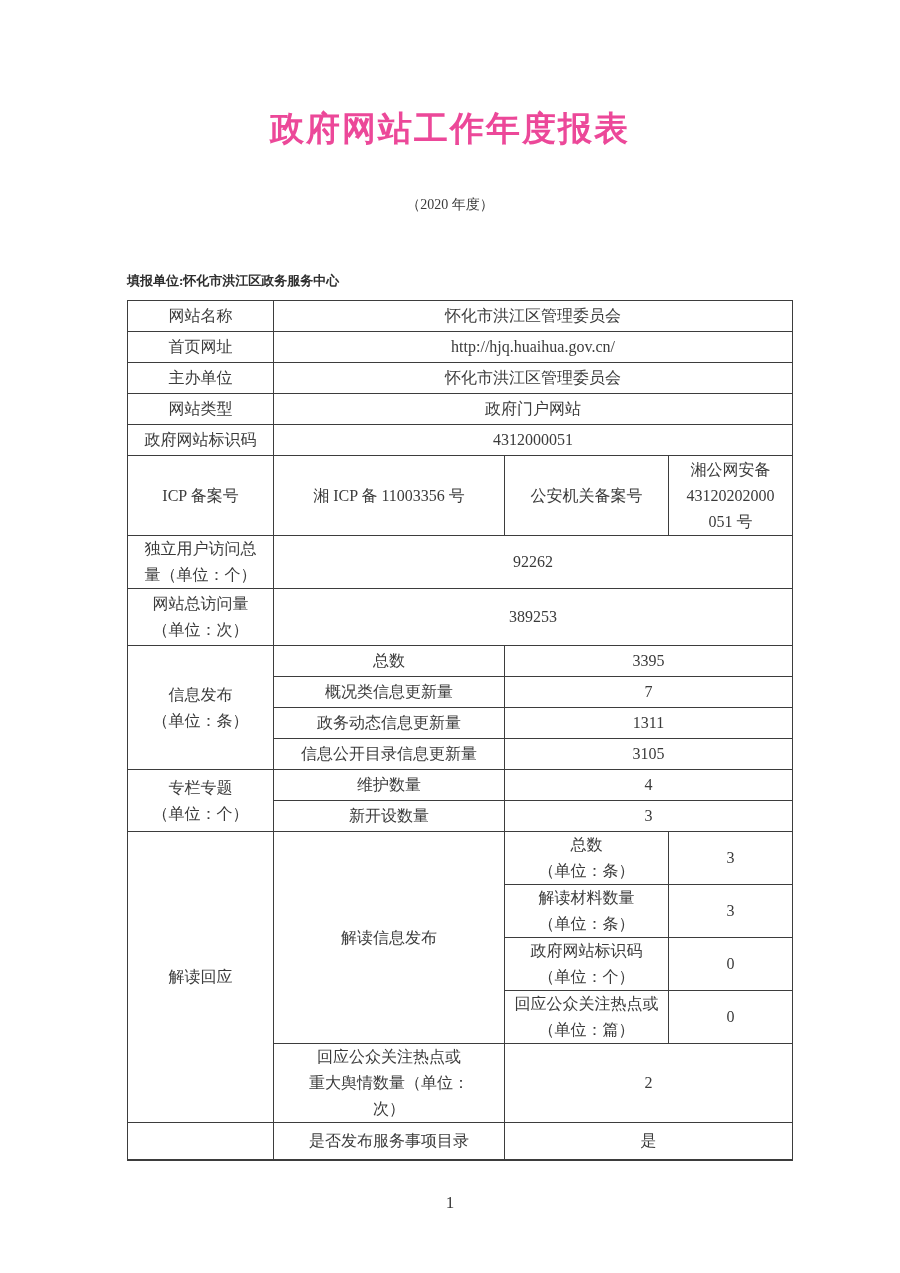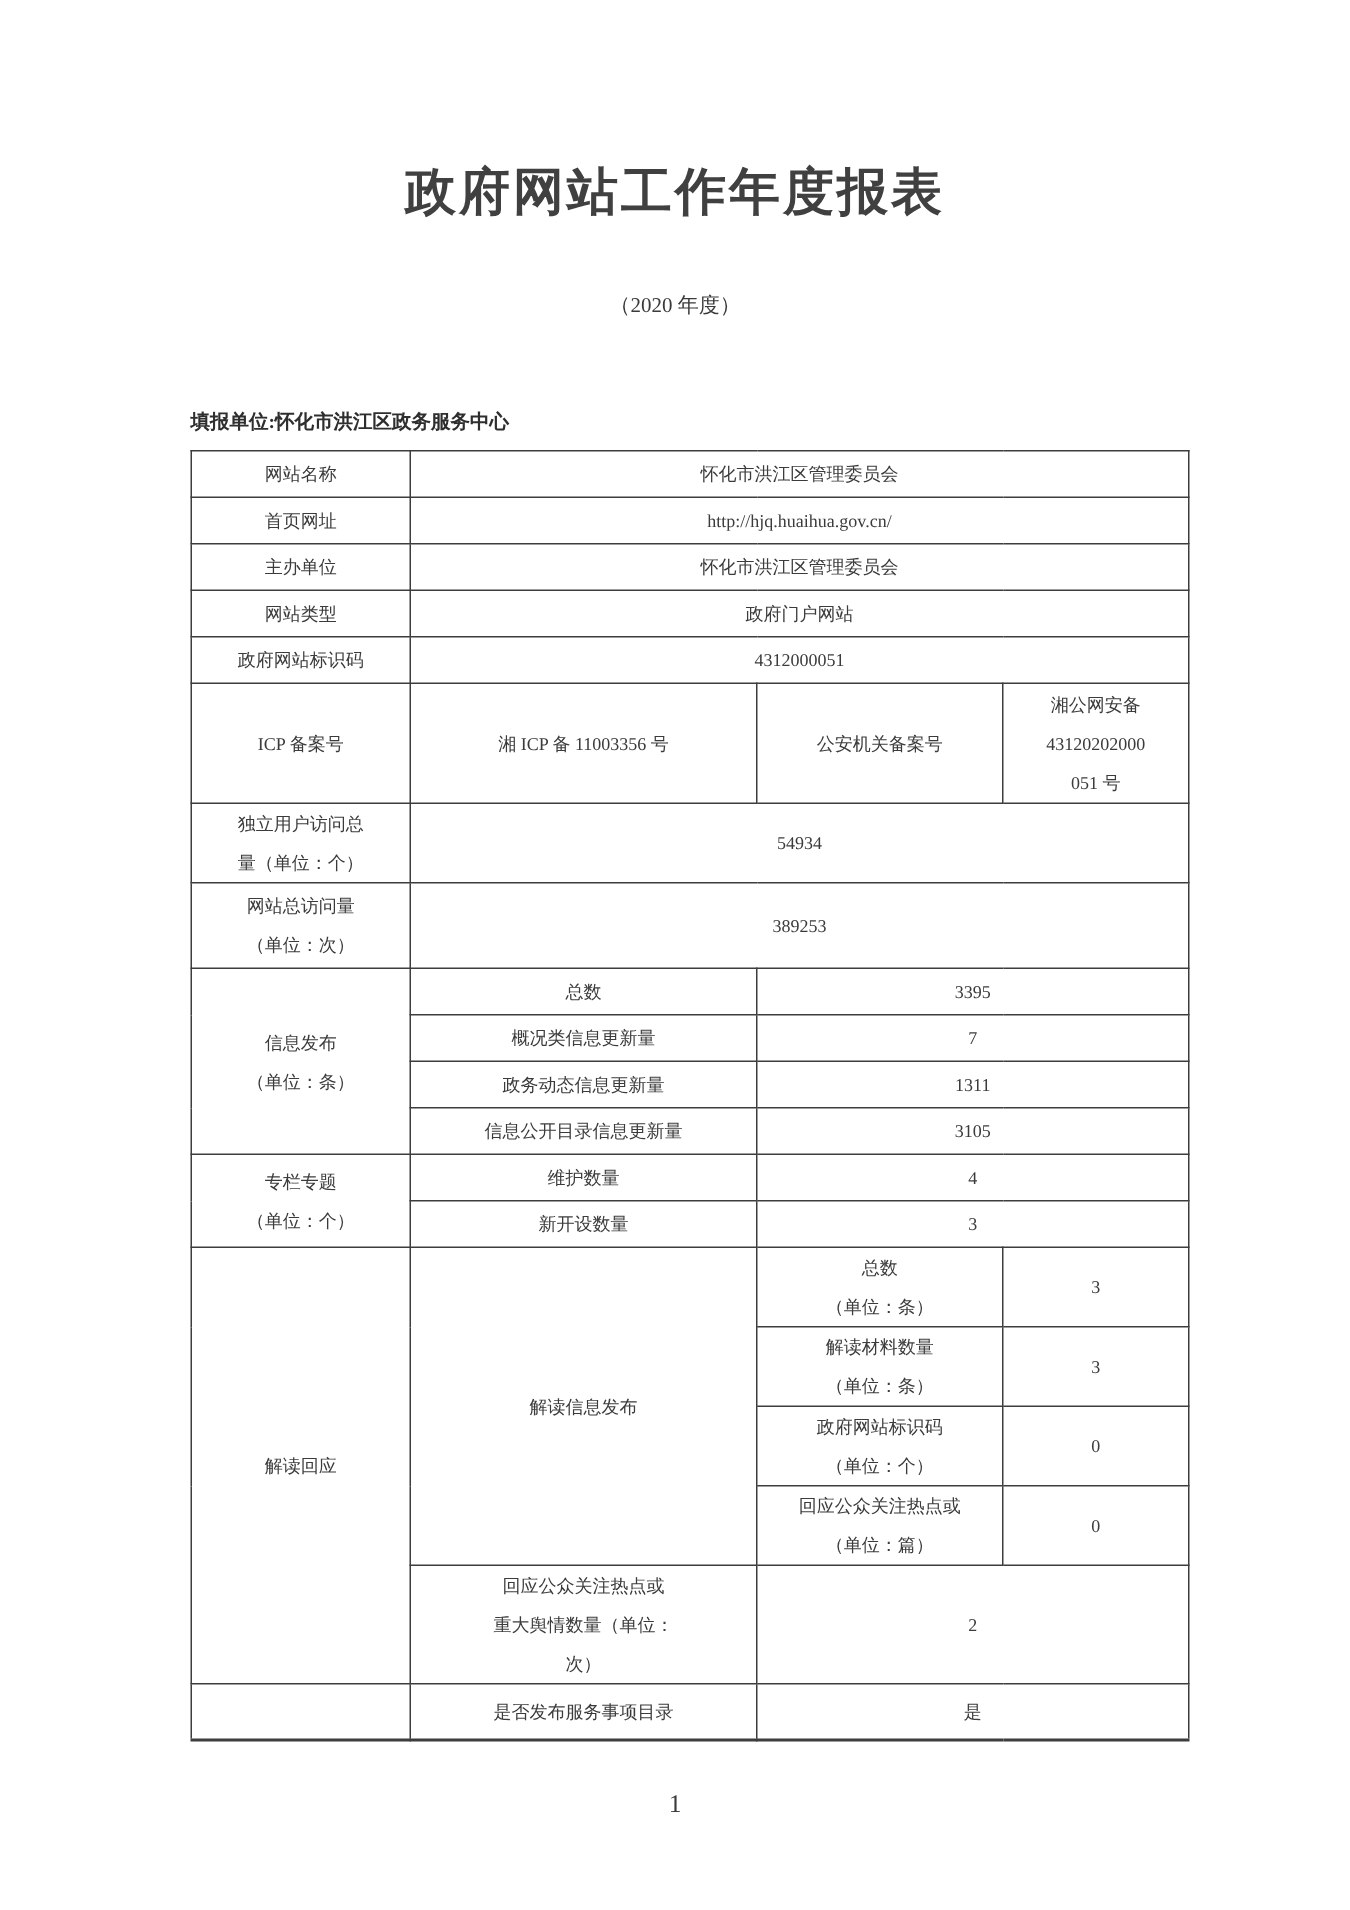--- a/index.html
+++ b/index.html
@@ -16,21 +16,21 @@
     height: 1273px;
     padding-top: 105px;
     position: relative;
   }
   .doc-title {
     text-align: center;
     font-size: 34px;
     font-weight: bold;
     letter-spacing: 2px;
     line-height: 48px;
-    color: #404040;
+    color: #ec4899;
   }
   .doc-subtitle {
     text-align: center;
     font-size: 14px;
     margin-top: 38px;
     line-height: 28px;
     color: #3b3b3b;
   }
   .reporting-unit {
     margin: 50px 0 0 127px;
@@ -44,21 +44,21 @@
     border-collapse: collapse;
     table-layout: fixed;
     width: 665px;
     border: 1px solid #3d3d3d;
     border-bottom-width: 2px;
   }
   table.report-table td {
     border: 1px solid #3d3d3d;
     text-align: center;
     vertical-align: middle;
-    font-size: 12px;
+    font-size: 16px;
     line-height: 26px;
     white-space: pre-line;
     color: #3b3b3b;
     padding: 0 2px;
   }
   tr.h31 { height: 31px; }
   tr.h80 { height: 80px; }
   tr.h52 { height: 52px; }
   tr.h57 { height: 57px; }
   tr.h51 { height: 51px; }
@@ -119,21 +119,21 @@
       <td>湘 ICP 备 11003356 号</td>
       <td>公安机关备案号</td>
       <td>湘公网安备
 43120202000
 051 号</td>
     </tr>
 
     <tr class="h52">
       <td>独立用户访问总
 量（单位：个）</td>
-      <td colspan="3">54934</td>
+      <td colspan="3">92262</td>
     </tr>
 
     <tr class="h57">
       <td>网站总访问量
 （单位：次）</td>
       <td colspan="3">389253</td>
     </tr>
 
     <tr class="h31">
       <td rowspan="4">信息发布

